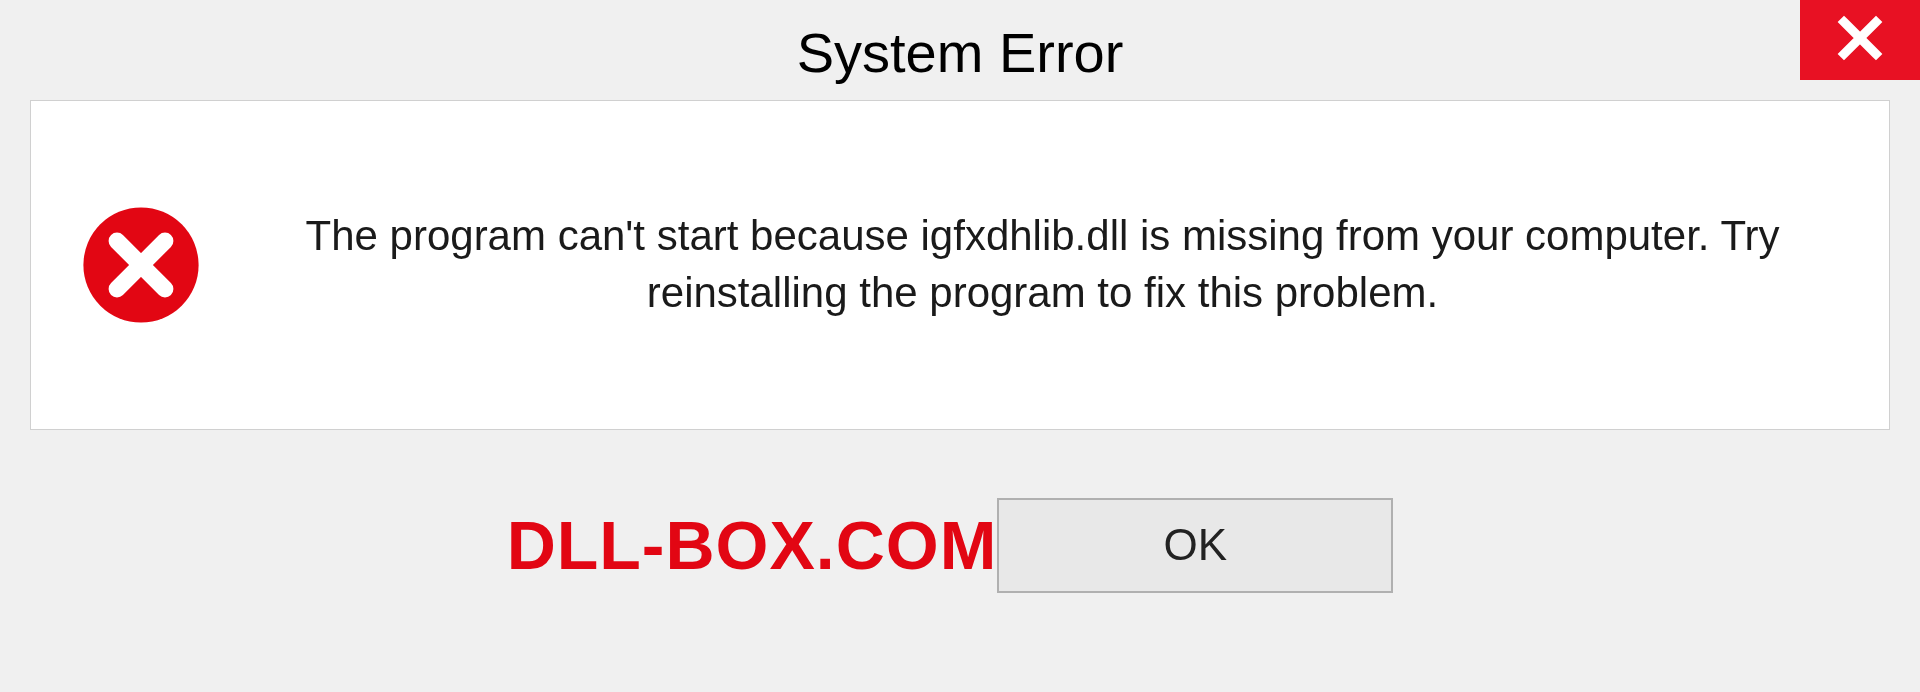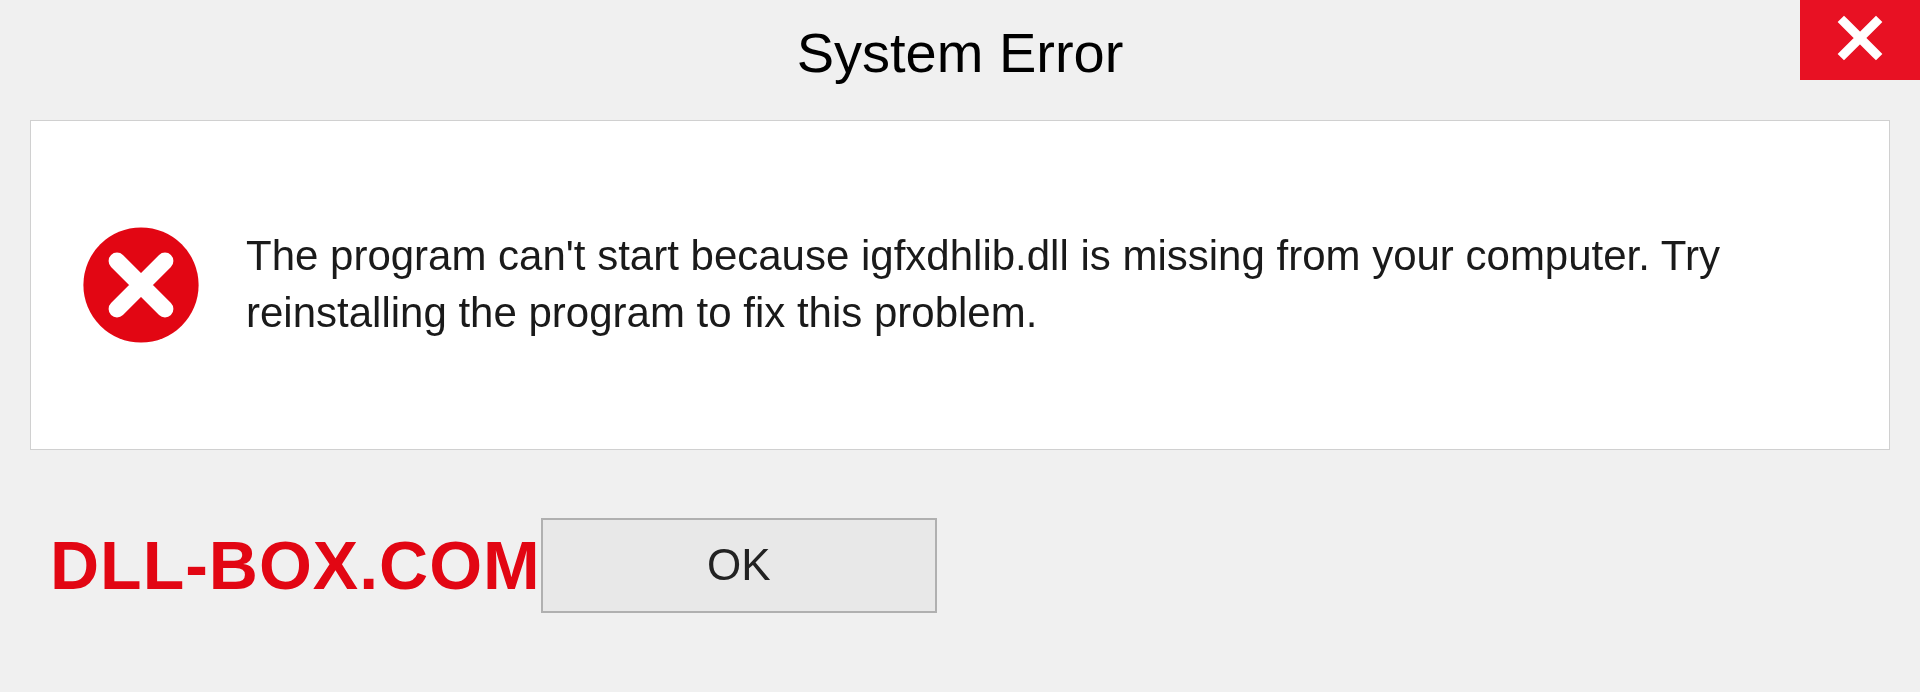--- a/index.html
+++ b/index.html
@@ -9,21 +9,21 @@
     }
     body {
       width: 1920px;
       height: 692px;
       background: #f0f0f0;
       font-family: "Segoe UI", Tahoma, sans-serif;
       position: relative;
       overflow: hidden;
     }
     .titlebar {
-      height: 120px;
+      height: 100px;
       display: flex;
       align-items: flex-start;
       justify-content: center;
       position: relative;
       padding-top: 20px;
     }
     .title {
       font-size: 56px;
       font-weight: 400;
       color: #000;
@@ -45,20 +45,21 @@
       height: 48px;
     }
     .content-panel {
       margin: 0 30px;
       background: #ffffff;
       border: 1px solid #d0d0d0;
       height: 330px;
       display: flex;
       align-items: center;
       padding: 0 50px;
+      text-align: center;
     }
     .error-icon {
       width: 120px;
       height: 120px;
       flex-shrink: 0;
       margin-right: 45px;
     }
     .error-icon svg {
       width: 100%;
       height: 100%;
@@ -67,21 +68,21 @@
       font-size: 42px;
       color: #1a1a1a;
       line-height: 1.35;
       font-weight: 400;
     }
     .footer {
       margin: 0 30px;
       height: 230px;
       display: flex;
       align-items: center;
-      justify-content: flex-start;
+      justify-content: center;
       padding: 0 40px 0 20px;
     }
     .watermark {
       font-size: 68px;
       font-weight: 800;
       color: #e20613;
       letter-spacing: 1px;
       font-family: Arial, "Arial Black", sans-serif;
     }
     .ok-btn {

